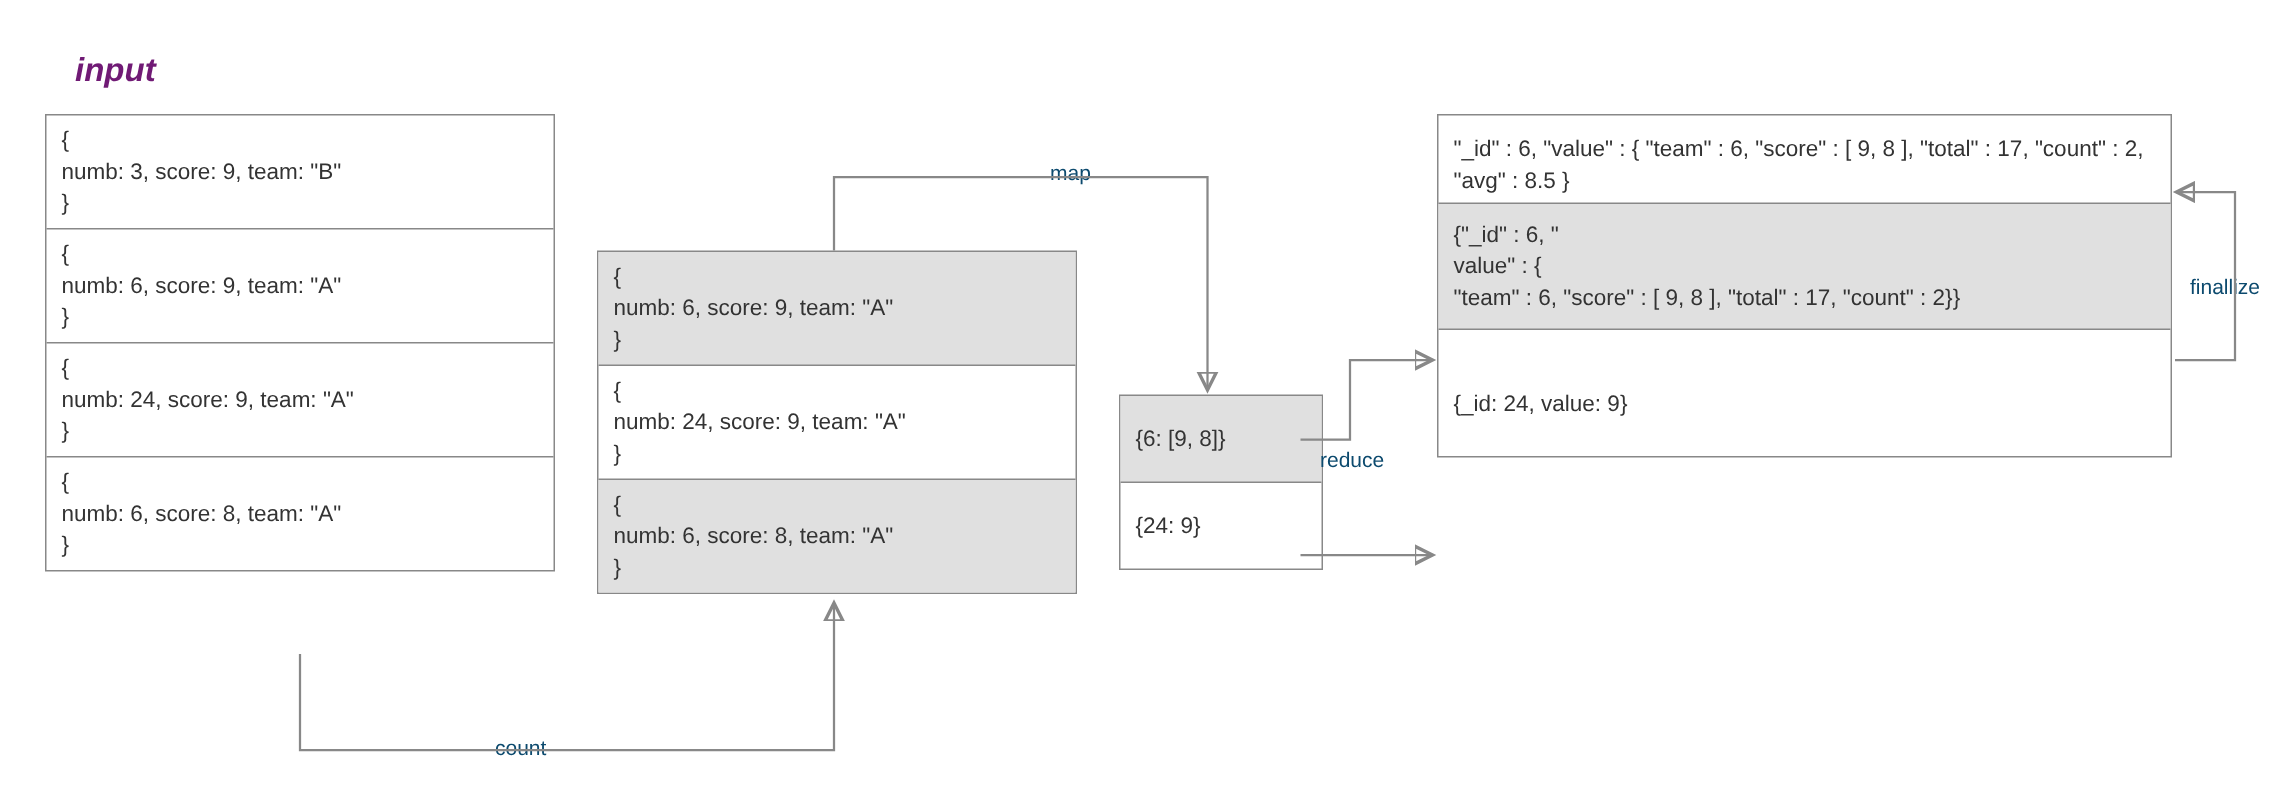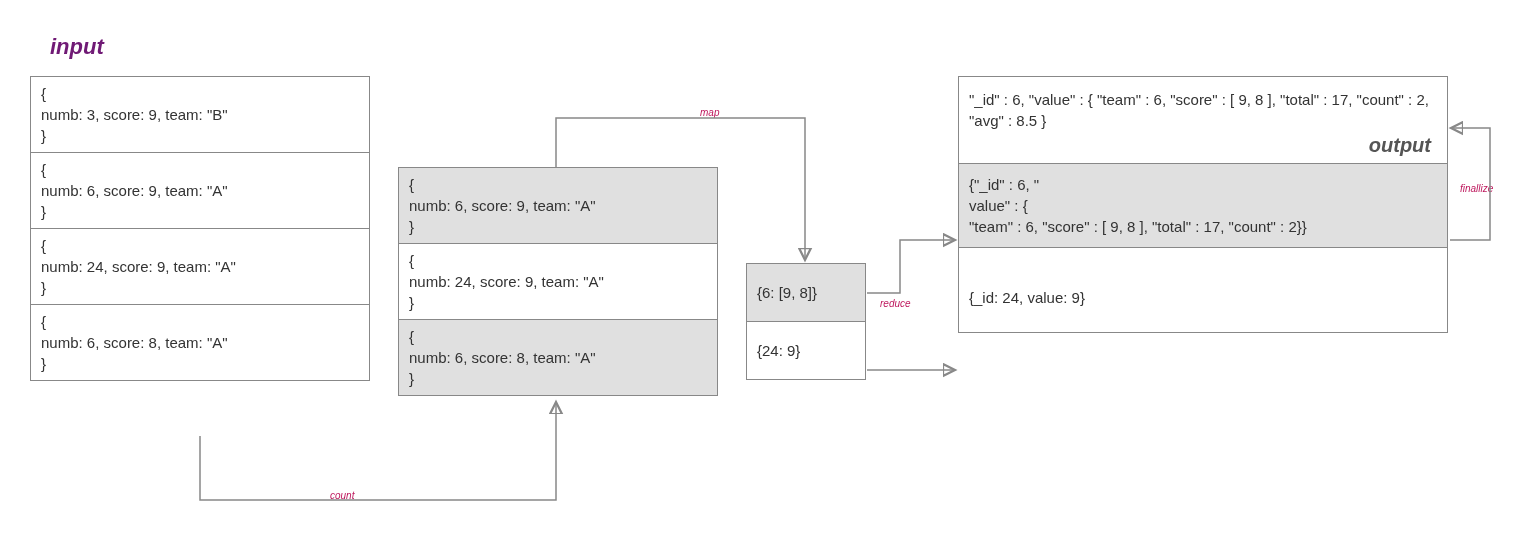--- a/index.html
+++ b/index.html
@@ -34,23 +34,22 @@
     .small-title {
       font-style: italic;
       font-weight: bold;
       font-size: 20px;
       color: #555;
       text-align: right;
       padding-right: 6px;
     }
     .arrow-label {
       position: absolute;
-      font-style: italic;
-      font-size: 10px;
-      color: #be185d;
+      font-size: 14px;
+      color: #0c4a6e;
     }
     svg.connector {
       position: absolute;
       top: 0; left: 0;
       width: 1528px; height: 540px;
       pointer-events: none;
     }
   </style>
 </head>
 <body>
@@ -77,29 +76,28 @@
 numb: 6, score: 9, team: "A"
 }</div>
   <div class="cell" style="white-space: pre-line;">{
 numb: 24, score: 9, team: "A"
 }</div>
   <div class="cell shaded" style="white-space: pre-line;">{
 numb: 6, score: 8, team: "A"
 }</div>
 </div>
 
-<div class="box" style="left:746px; top:263px; width:120px;">
+<div class="box" style="left:746px; top:263px; width:136px;">
   <div class="cell shaded" style="padding:18px 10px;">{6: [9, 8]}</div>
   <div class="cell" style="padding:18px 10px;">{24: 9}</div>
 </div>
 
 <div class="box" style="left:958px; top:76px; width:490px;">
   <div class="cell" style="padding:12px 10px 4px 10px;">
     <span>"_id" : 6, "value" : { "team" : 6, "score" : [ 9, 8 ], "total" : 17, "count" : 2, "avg" : 8.5 }</span>
-    <div class="small-title">output</div>
   </div>
   <div class="cell shaded" style="white-space: pre-line; padding:10px;">{"_id" : 6, "
 value" : {
  "team" : 6, "score" : [ 9, 8 ], "total" : 17, "count" : 2}}</div>
   <div class="cell" style="padding:24px 10px;margin-top:15px;">{_id: 24, value: 9}</div>
 </div>
 
 <div class="arrow-label" style="left:330px; top:490px;">count</div>
 <div class="arrow-label" style="left:700px; top:107px;">map</div>
 <div class="arrow-label" style="left:880px; top:258px;margin-top:40px;">reduce</div>

